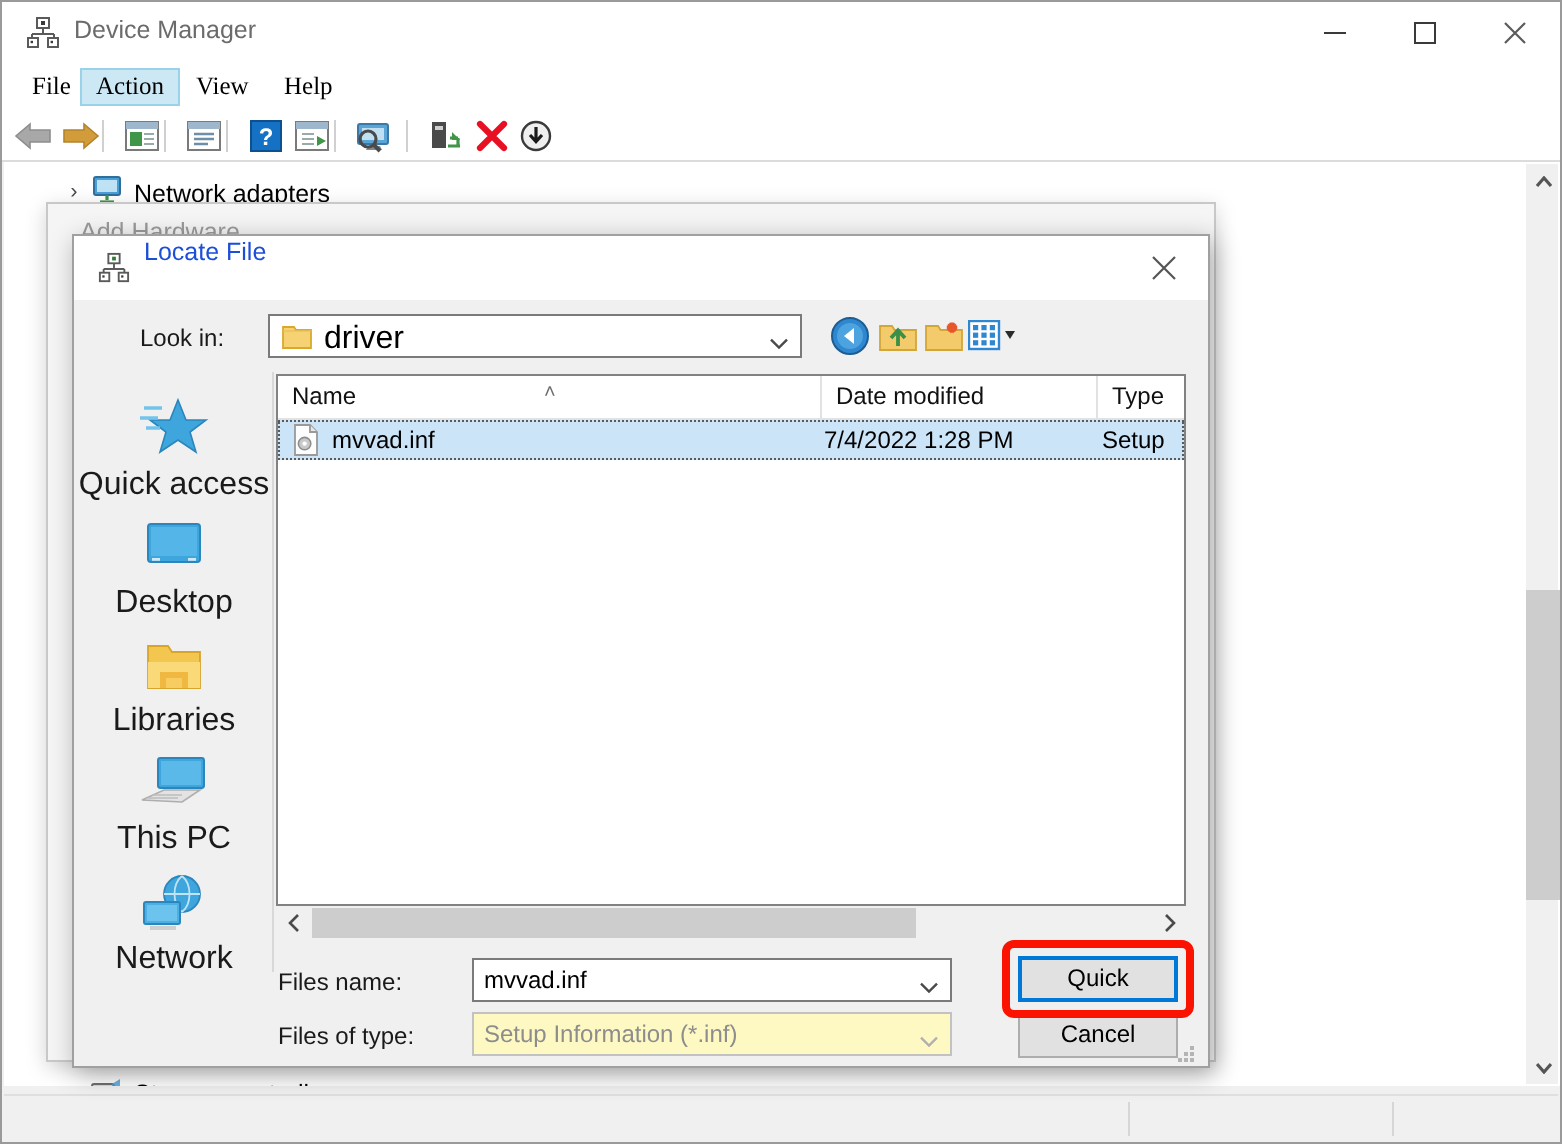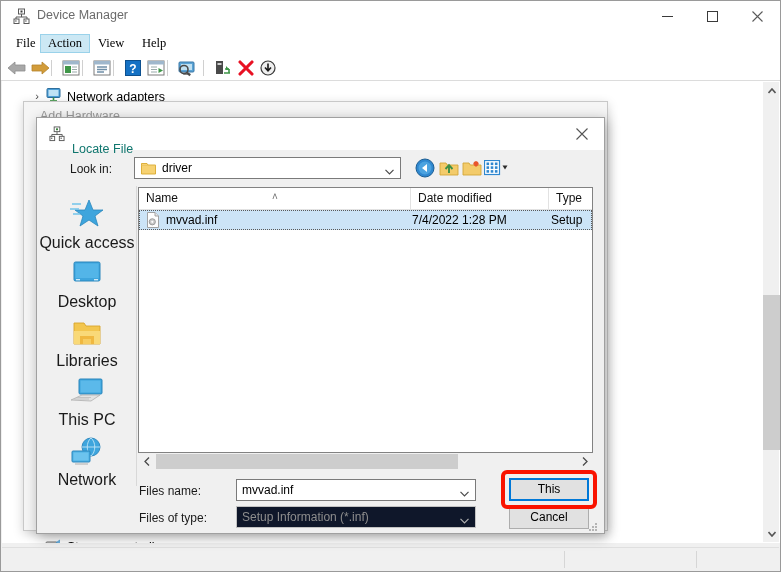--- a/index.html
+++ b/index.html
@@ -58,28 +58,28 @@
             border:1px solid #c8c8c8;box-sizing:border-box;
             box-shadow:0 3px 10px rgba(0,0,0,.18);}
   .ghost-title{position:absolute;left:16px;top:7px;font-size:12.5px;color:#9a9a9a;}
 
   
   .dialog{position:absolute;left:35px;top:116px;width:569px;height:417px;background:#f0f0f0;
           border:1px solid #a0a0a0;box-sizing:border-box;
           box-shadow:2px 3px 12px rgba(0,0,0,.30);}
   .dlg-titlebar{position:absolute;left:0;top:0;width:567px;height:32px;background:#ffffff;}
   .dlg-icon{position:absolute;left:12px;top:8px;width:16px;height:16px;}
-  .dlg-title{position:absolute;left:35px;top:24px;font-size:12.5px;color:#0f766e;}
+  .dlg-title{position:absolute;left:35px;top:1px;font-size:12.5px;color:#1d4ed8;}
   .dlg-close{position:absolute;right:0;top:0;width:45px;height:32px;display:flex;align-items:center;justify-content:center;}
 
   .lookin-label{position:absolute;left:69px;top:161px;font-size:12px;color:#1a1a1a;}
   .lookin-combo{position:absolute;left:133px;top:156px;width:267px;height:22px;background:#fff;
                 border:1px solid #7a7a7a;box-sizing:border-box;}
   .lookin-foldericon{position:absolute;left:6px;top:3px;width:15px;height:15px;}
-  .lookin-text{position:absolute;left:27px;top:3px;font-size:12px;color:#000;}
+  .lookin-text{position:absolute;left:27px;top:3px;font-size:16px;color:#000;}
   .lookin-arrow{position:absolute;right:6px;top:6px;color:#3c3c3c;}
 
   .navbtn{position:absolute;top:155px;width:25px;height:24px;display:flex;align-items:center;justify-content:center;}
 
   
   .placesbar{position:absolute;left:36px;top:185px;width:100px;height:300px;background:#f0f0f0;
              border-right:1px solid #d8d8d8;box-sizing:border-box;}
   .place{position:absolute;left:0;width:100px;text-align:center;}
   .place .pico{height:42px;display:flex;align-items:flex-end;justify-content:center;}
   .place .plabel{font-size:16px;color:#1a1a1a;margin-top:3px;}
@@ -102,21 +102,21 @@
   .hscroll{position:absolute;left:137px;top:452px;width:455px;height:17px;background:#f0f0f0;}
   .hsbtn{position:absolute;top:0;width:17px;height:17px;display:flex;align-items:center;justify-content:center;
          color:#505050;font-size:10px;}
   .hsthumb{position:absolute;top:1px;height:15px;background:#cdcdcd;}
 
   
   .fld-label{position:absolute;font-size:12px;color:#1a1a1a;}
   .fname-combo{position:absolute;left:235px;top:478px;width:240px;height:22px;background:#fff;
                border:1px solid #7a7a7a;box-sizing:border-box;}
   .fname-text{position:absolute;left:5px;top:3px;font-size:12px;color:#000;}
-  .ftype-combo{position:absolute;left:235px;top:505px;width:240px;height:22px;background:#0f172a;
+  .ftype-combo{position:absolute;left:235px;top:505px;width:240px;height:22px;background:#fef9c3;
                border:1px solid #c2c2c2;box-sizing:border-box;}
   .ftype-text{position:absolute;left:5px;top:3px;font-size:12px;color:#8d8d8d;}
   .cmbarrow{position:absolute;right:6px;top:6px;}
 
   .dlgbtn{position:absolute;width:80px;height:23px;background:#e1e1e1;border:1px solid #adadad;
           box-sizing:border-box;font-size:12px;color:#000;line-height:21px;text-align:center;}
   .btn-open{left:508px;top:477px;background:#e1e1e1;border:2px solid #0078d7;line-height:19px;}
   .btn-cancel{left:508px;top:505px;}
   .redbox{position:absolute;left:500px;top:469px;width:96px;height:39px;
           border:4px solid #f91300;border-radius:6px;box-sizing:border-box;}
@@ -481,21 +481,21 @@
   <span class="fld-label" style="left:138px;top:510px">Files of type:</span>
   <div class="ftype-combo">
     <span class="ftype-text">Setup Information (*.inf)</span>
     <span class="cmbarrow">
       <svg width="9" height="6" viewBox="0 0 9 6">
           <path d="M0.5 0.8 L4.5 4.8 L8.5 0.8" fill="none" stroke="#b0b0b0" stroke-width="1.2"></path>
         </svg>
     </span>
   </div>
 
-  <div class="dlgbtn btn-open">This</div>
+  <div class="dlgbtn btn-open">Quick</div>
   <div class="dlgbtn btn-cancel">Cancel</div>
   <div class="redbox"></div>
 
   <span class="grip" style="left:586px;top:520px">
     <svg width="11" height="11" viewBox="0 0 11 11">
       <g fill="#b4b4b4">
         <rect x="8" y="8" width="2" height="2"></rect>
           <rect x="5" y="8" width="2" height="2"></rect>
           <rect x="2" y="8" width="2" height="2"></rect>
         <rect x="8" y="5" width="2" height="2"></rect>

